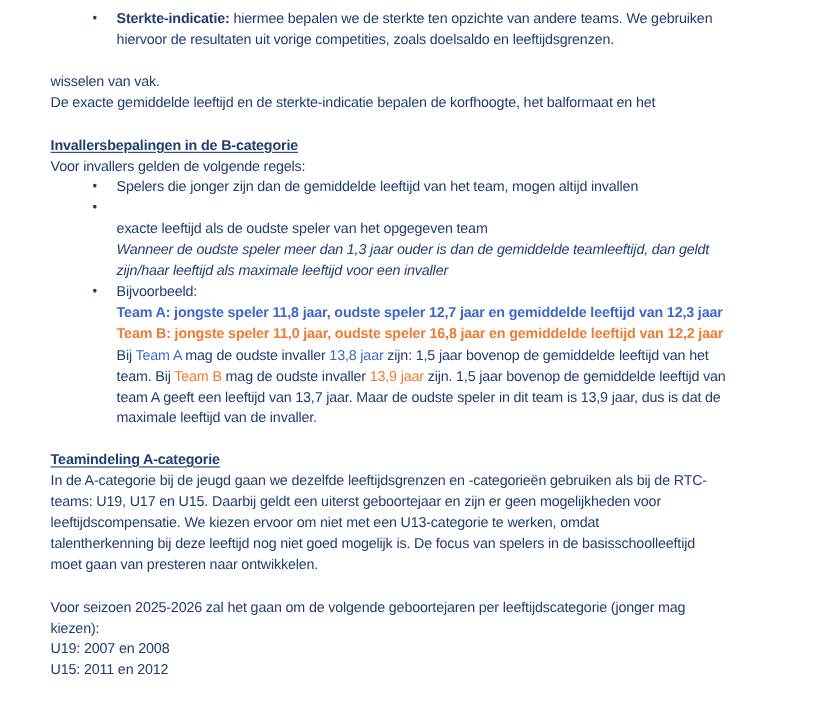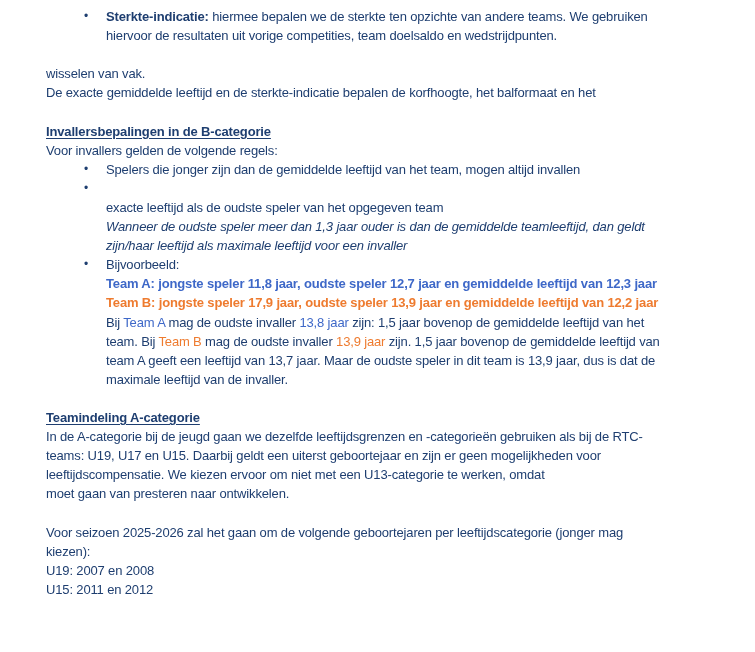--- a/index.html
+++ b/index.html
@@ -45,21 +45,21 @@
   .s-team-a{color:var(--team-a);}
   .s-team-b{color:var(--team-b);}
 </style>
 </head>
 <body>
 
 <div class="page">
   <div id="doc-blocks">
       <div class="block bullet">
         <div class="line"><span class="bullet-marker">•</span><span class="s-bold">Sterkte-indicatie:</span><span class=""> hiermee bepalen we de sterkte ten opzichte van andere teams. We gebruiken</span></div>
-        <div class="line"><span class="">hiervoor de resultaten uit vorige competities, team doelsaldo en wedstrijdpunten.</span></div>
+        <div class="line"><span class="">hiervoor de resultaten uit vorige competities, zoals doelsaldo en leeftijdsgrenzen.</span></div>
       </div>
       <div class="spacer"></div>
       <div class="block para">
         <div class="line"><span class="">wisselen van vak.</span></div>
         <div class="line"><span class="">De exacte gemiddelde leeftijd en de sterkte-indicatie bepalen de korfhoogte, het balformaat en het</span></div>
       </div>
       <div class="spacer"></div>
       <div class="block para">
         <div class="line"><span class="heading">Invallersbepalingen in de B-categorie</span></div>
       </div>
@@ -71,34 +71,35 @@
       </div>
       <div class="block bullet">
         <div class="line"><span class="bullet-marker">•</span></div>
         <div class="line"><span class="">exacte leeftijd als de oudste speler van het opgegeven team</span></div>
         <div class="line"><span class="s-italic">Wanneer de oudste speler meer dan 1,3 jaar ouder is dan de gemiddelde teamleeftijd, dan geldt</span></div>
         <div class="line"><span class="s-italic">zijn/haar leeftijd als maximale leeftijd voor een invaller</span></div>
       </div>
       <div class="block bullet">
         <div class="line"><span class="bullet-marker">•</span><span class="">Bijvoorbeeld:</span></div>
         <div class="line"><span class="s-team-a s-bold">Team A: jongste speler 11,8 jaar, oudste speler 12,7 jaar en gemiddelde leeftijd van 12,3 jaar</span></div>
-        <div class="line"><span class="s-team-b s-bold">Team B: jongste speler 17,9 jaar, oudste speler 13,9 jaar en gemiddelde leeftijd van 12,2 jaar</span></div>
+        <div class="line"><span class="s-team-b s-bold">Team B: jongste speler 11,0 jaar, oudste speler 16,8 jaar en gemiddelde leeftijd van 12,2 jaar</span></div>
         <div class="line"><span class="">Bij </span><span class="s-team-a">Team A</span><span class=""> mag de oudste invaller </span><span class="s-team-a">13,8 jaar</span><span class=""> zijn: 1,5 jaar bovenop de gemiddelde leeftijd van het</span></div>
         <div class="line"><span class="">team. Bij </span><span class="s-team-b">Team B</span><span class=""> mag de oudste invaller </span><span class="s-team-b">13,9 jaar</span><span class=""> zijn. 1,5 jaar bovenop de gemiddelde leeftijd van</span></div>
         <div class="line"><span class="">team A geeft een leeftijd van 13,7 jaar. Maar de oudste speler in dit team is 13,9 jaar, dus is dat de</span></div>
         <div class="line"><span class="">maximale leeftijd van de invaller.</span></div>
       </div>
       <div class="spacer"></div>
       <div class="block para">
         <div class="line"><span class="heading">Teamindeling A-categorie</span></div>
       </div>
       <div class="block para">
         <div class="line"><span class="">In de A-categorie bij de jeugd gaan we dezelfde leeftijdsgrenzen en -categorieën gebruiken als bij de RTC-</span></div>
         <div class="line"><span class="">teams: U19, U17 en U15. Daarbij geldt een uiterst geboortejaar en zijn er geen mogelijkheden voor</span></div>
         <div class="line"><span class="">leeftijdscompensatie. We kiezen ervoor om niet met een U13-categorie te werken, omdat</span></div>
+        <div class="line"><span class="">talentherkenning bij deze leeftijd nog niet goed mogelijk is. De focus van spelers in de basisschoolleeftijd</span></div>
         <div class="line"><span class="">moet gaan van presteren naar ontwikkelen.</span></div>
       </div>
       <div class="spacer"></div>
       <div class="block para">
         <div class="line"><span class="">Voor seizoen 2025-2026 zal het gaan om de volgende geboortejaren per leeftijdscategorie (jonger mag</span></div>
         <div class="line"><span class="">kiezen):</span></div>
         <div class="line"><span class="">U19: 2007 en 2008</span></div>
         <div class="line"><span class="">U15: 2011 en 2012</span></div>
       </div>
     </div>

